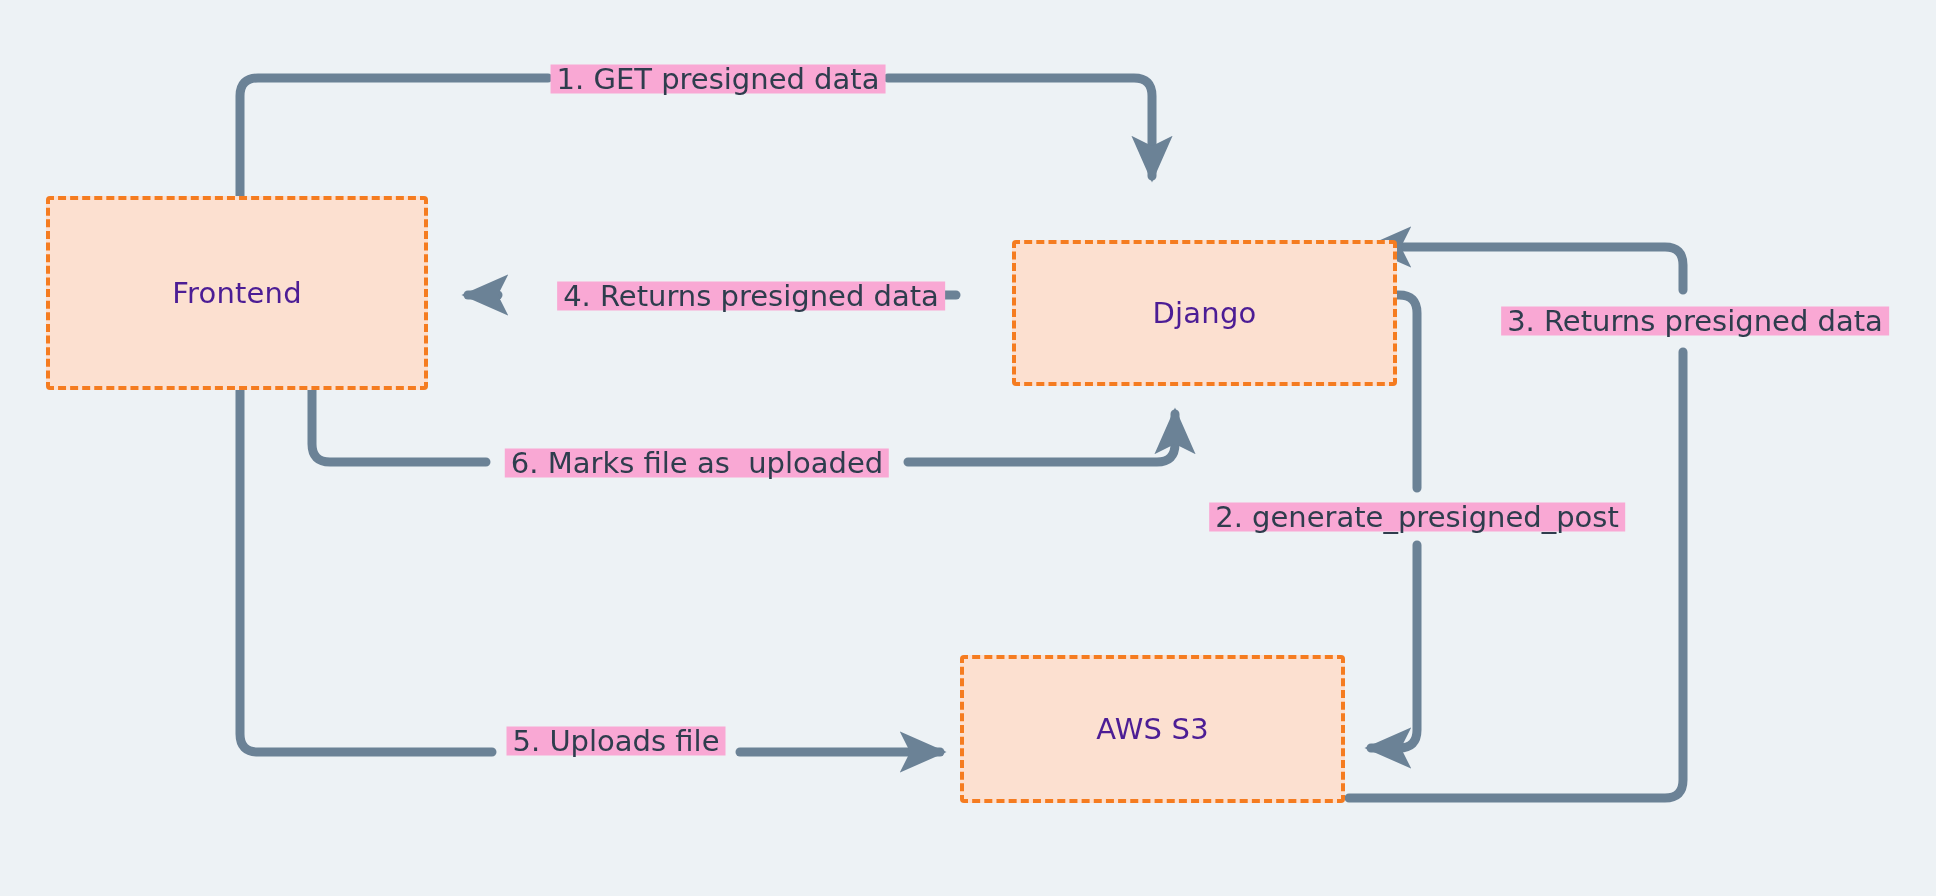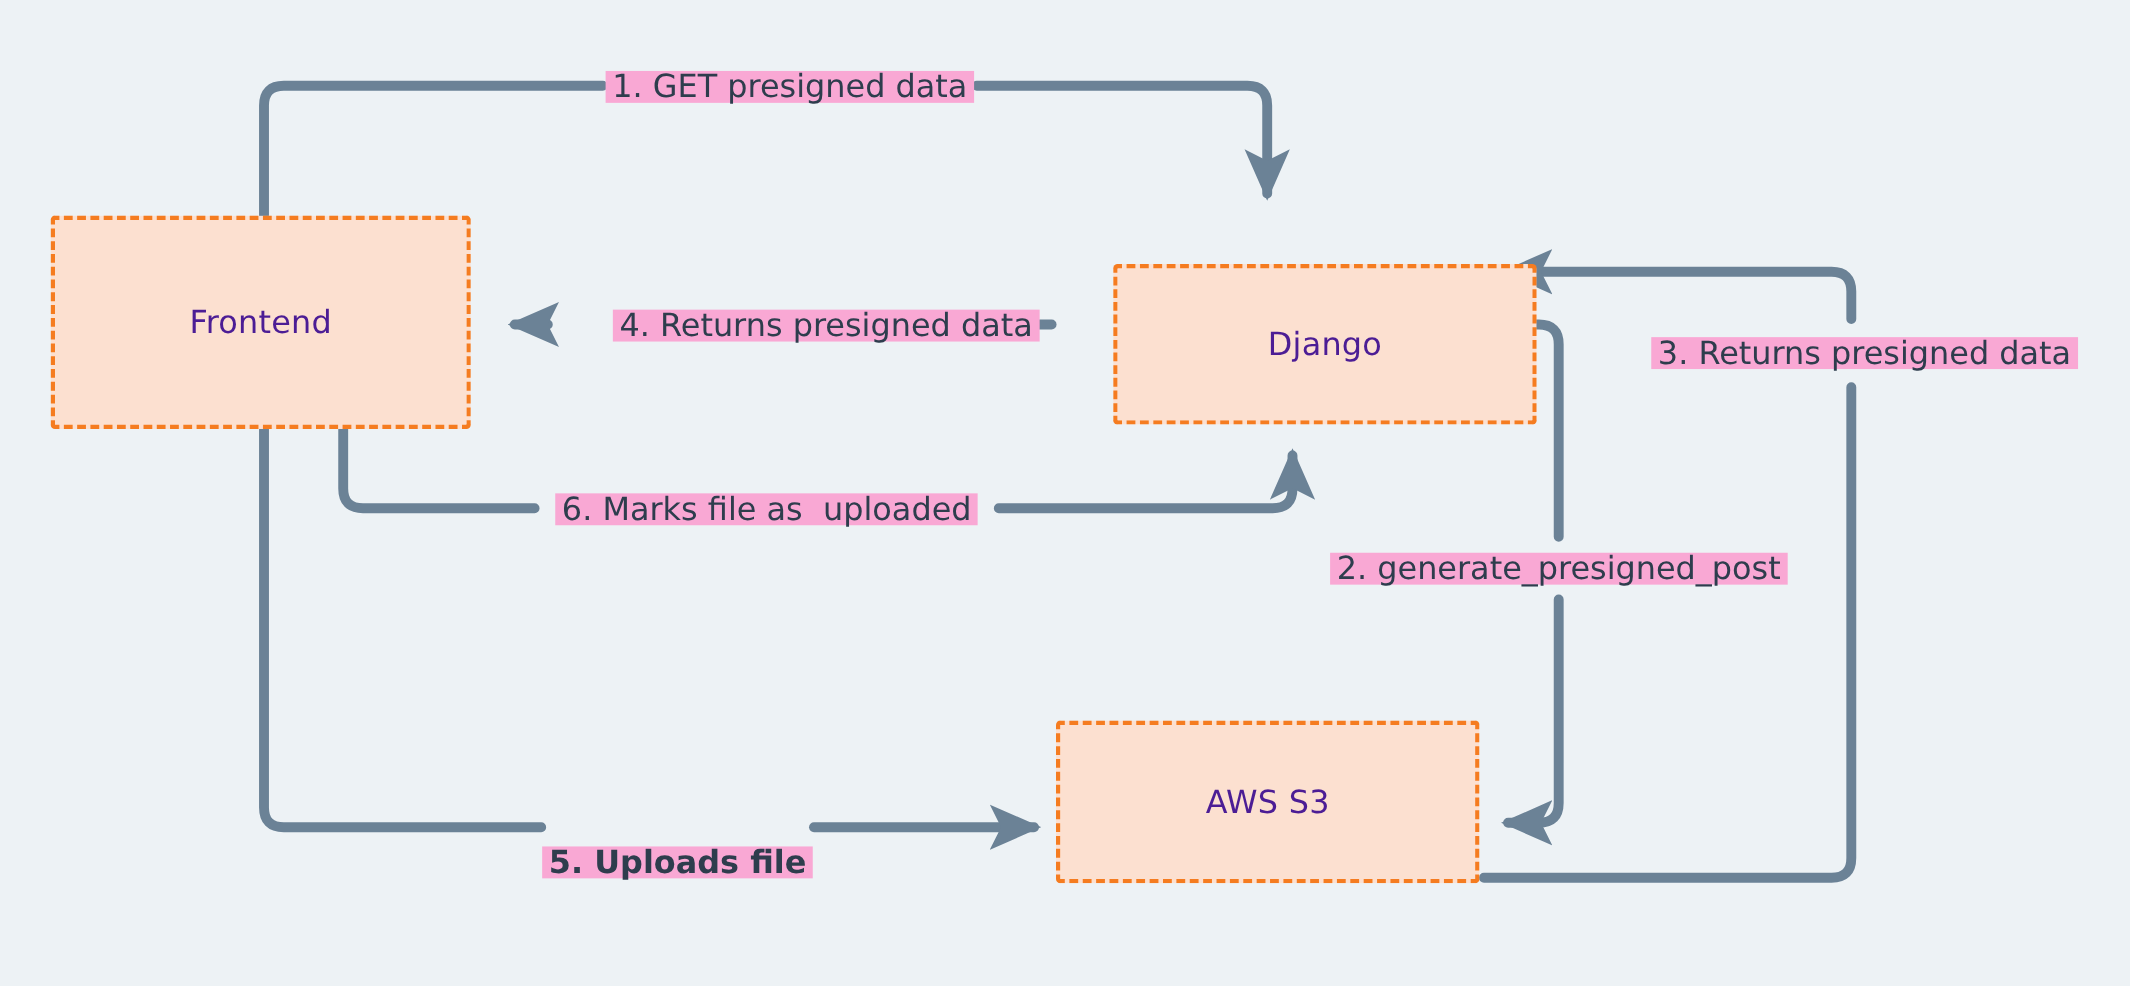--- a/index.html
+++ b/index.html
@@ -91,17 +91,17 @@
   </div>
 
   <div class="edge-label" style="left:718px; top:79px;">1. GET presigned data</div>
 
   <div class="edge-label" style="left:1417px; top:517px;">2. generate_presigned_post</div>
 
   <div class="edge-label" style="left:1683px; top:321px;margin-left:12px;">3. Returns presigned data</div>
 
   <div class="edge-label" style="left:751px; top:296px;">4. Returns presigned data</div>
 
-  <div class="edge-label" style="left:616px; top:784px;font-weight:bold;">5. Uploads file</div>
+  <div class="edge-label" style="left:616px; top:741px;">5. Uploads file</div>
 
   <div class="edge-label" style="left:697px; top:463px;">6. Marks file as  uploaded</div>
 
 </div>
 
 </body></html>

